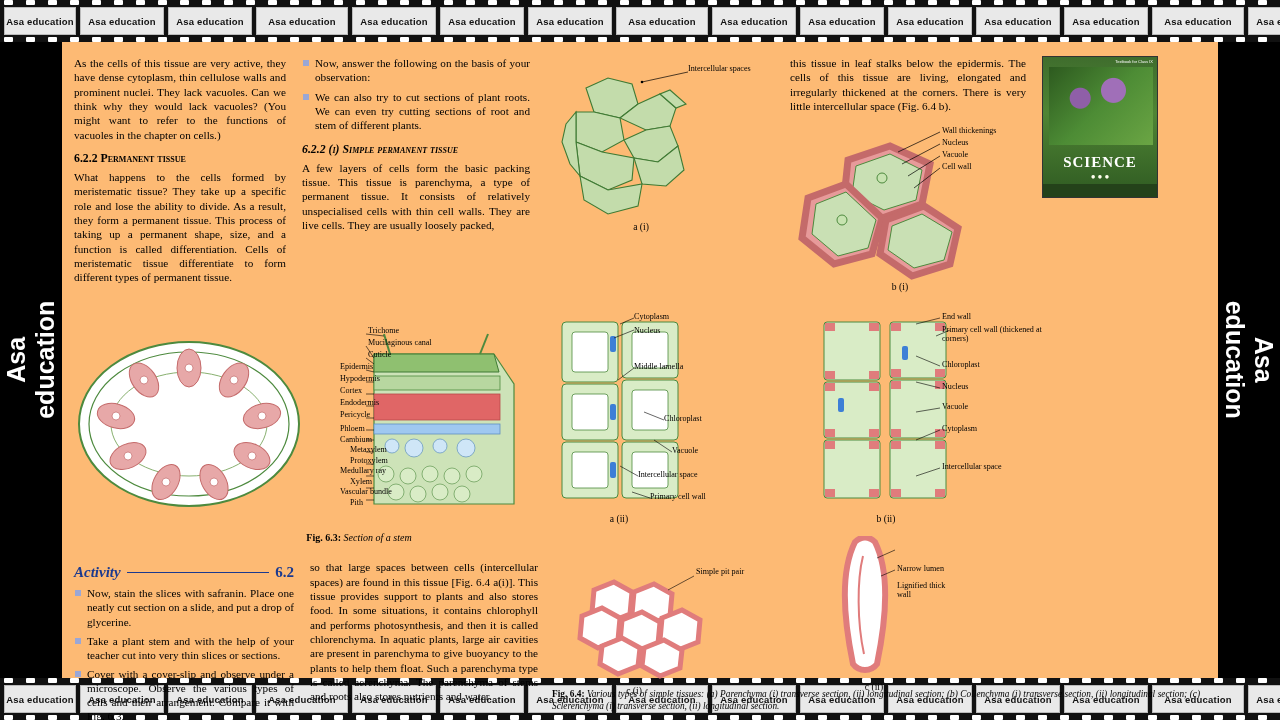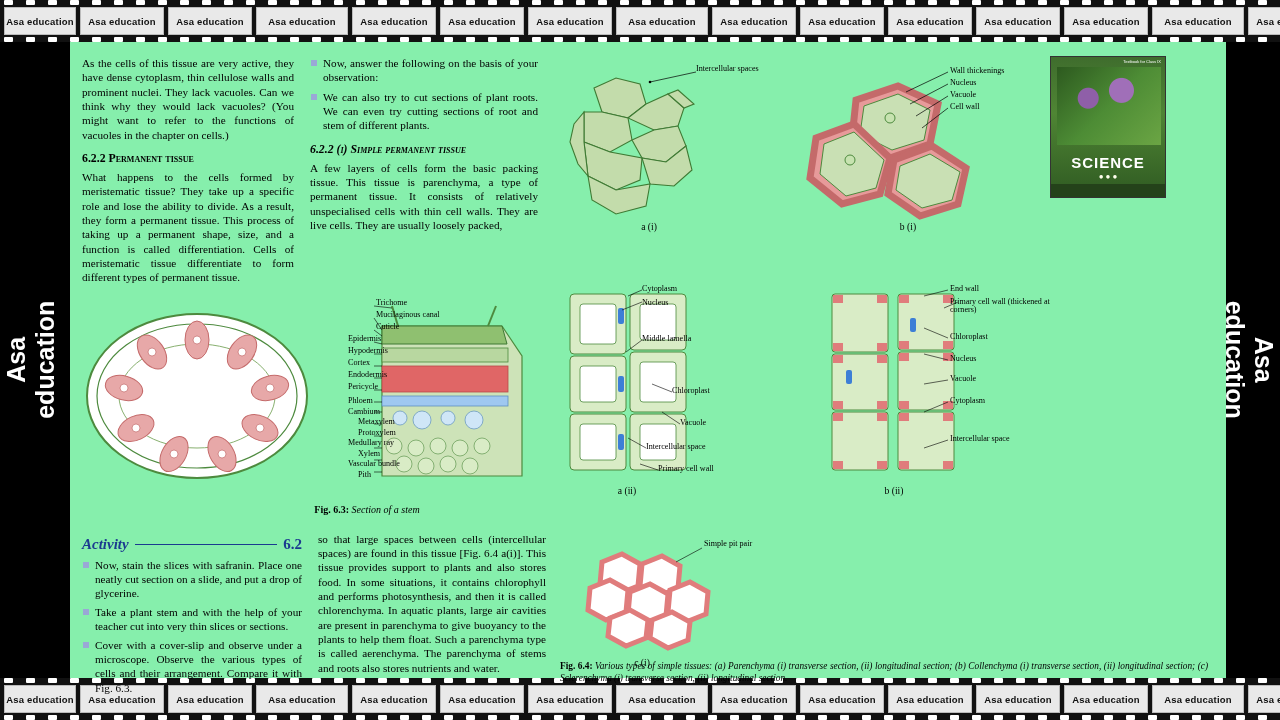--- a/index.html
+++ b/index.html
@@ -50,23 +50,22 @@
     font-size: 25px; font-weight: bold; line-height: 1.15;
     text-align: center; white-space: pre-line;
   }
   .side-band.left .vtext { transform: rotate(-90deg); }
   .side-band.right .vtext { transform: rotate(90deg); }
 
   
   #page {
     position: absolute; left: 62px; top: 42px;
     width: 1156px; height: 636px;
-    background: #86efac;
+    background: #fdba74;
     padding: 14px 12px 6px 12px;
-    margin-left: 8px;
   }
 
   .col-text { font-size: 11.2px; line-height: 1.28; text-align: justify; color: #000; }
   .col-text p { margin: 0 0 7px 0; }
   .head-num { font-weight: bold; font-size: 11.8px; margin: 9px 0 4px 0; }
   .smallcaps { font-variant: small-caps; }
   .ital { font-style: italic; }
 
   
   .top-row { display: flex; gap: 16px; }
@@ -99,21 +98,21 @@
   }
   .book-cover .bc-img {
     position: absolute; left: 6px; top: 10px; width: 104px; height: 78px;
     background:
       radial-gradient(circle at 30% 40%, #8f5fa8 0 10px, transparent 11px),
       radial-gradient(circle at 62% 30%, #a06fb8 0 12px, transparent 13px),
       linear-gradient(135deg,#2d5a1f 0%, #4d8c35 50%, #6ba544 100%);
   }
   .book-cover .bc-title {
     position: absolute; bottom: 26px; left: 0; width: 100%;
-    text-align: center; color: #fff; font-family: Liberation Sans, sans-serif;
+    text-align: center; color: #fff; font-family: Liberation Serif, serif;
     font-size: 15px; font-weight: bold; letter-spacing: 1px;
   }
   .book-cover .bc-dots { position: absolute; bottom: 16px; left: 0; width: 100%; text-align: center; color: #ffe; font-size: 8px; }
   .book-cover .bc-foot {
     position: absolute; bottom: 0; left: 0; width: 100%; height: 13px;
     background: #24421a;
   }
   .figlabel { font-size: 9.6px; text-align: center; margin-top: 1px; }
   .leader { font-size: 8.1px; font-family: "Liberation Serif", serif; color:#000; white-space: nowrap; }
 
@@ -471,20 +470,21 @@
             </g>
             <line x1="96" y1="22" x2="142" y2="12" stroke="#000" stroke-width="0.7"></line>
             <circle cx="96" cy="22" r="1.3" fill="#000"></circle>
           </svg>
           <div class="leader abs" style="left:142px;top:4px;">Intercellular spaces</div>
           <div class="figlabel" style="position:absolute;left:0;top:160px;width:190px;">a (i)</div>
         </div>
       </div>
 
       <div class="tcol c4 col-text">
+        <p>this tissue in leaf stalks below the epidermis. The cells of this tissue are living, elongated and irregularly thickened at the corners. There is very little intercellular space (Fig. 6.4 b).</p>
 
         <div style="position:relative;height:200px;margin-top:4px;">
           <svg width="236" height="175" viewBox="0 0 236 175">
             <g>
               <path d="M58 40 L100 26 L140 44 L132 84 L92 98 L54 78 Z" fill="#e79a9a" stroke="#c46a6a" stroke-width="7"></path>
               <path d="M66 46 L100 34 L132 50 L126 80 L94 90 L62 74 Z" fill="#c9e0b4" stroke="#4d8a3e" stroke-width="1"></path>
               <path d="M18 78 L56 64 L92 98 L82 134 L44 144 L12 118 Z" fill="#e79a9a" stroke="#c46a6a" stroke-width="7"></path>
               <path d="M26 84 L56 72 L86 100 L78 128 L48 136 L22 114 Z" fill="#c9e0b4" stroke="#4d8a3e" stroke-width="1"></path>
               <path d="M96 100 L134 86 L168 108 L160 144 L122 156 L90 134 Z" fill="#e79a9a" stroke="#c46a6a" stroke-width="7"></path>
               <path d="M102 106 L132 94 L162 112 L154 140 L124 148 L98 130 Z" fill="#c9e0b4" stroke="#4d8a3e" stroke-width="1"></path>
@@ -751,20 +751,33 @@
             <polygon points="98,48 118,40 136,50 134,72 114,80 96,70"></polygon>
             <polygon points="38,76 58,68 76,78 74,96 54,104 36,94"></polygon>
             <polygon points="80,78 100,70 118,80 116,98 96,106 78,96"></polygon>
           </g>
           <line x1="104" y1="20" x2="130" y2="6" stroke="#000" stroke-width="0.6"></line>
         </svg>
         <div class="leader abs" style="left:132px;top:-2px;width:70px;white-space:normal;line-height:1.1;">Simple pit pair</div>
         <div class="figlabel abs" style="left:0px;top:114px;width:140px;">c (i)</div>
       </div>
 
+      <div class="abs" style="left:745px;top:-20px;width:230px;height:160px;">
+        <svg width="120" height="140" viewBox="0 0 120 140">
+          <path d="M36 6 C24 30, 22 70, 34 128 C40 136, 52 136, 58 128 C70 70, 68 30, 56 6 C50 0, 42 0, 36 6 Z" fill="#ffffff" stroke="#e07c7c" stroke-width="6"></path>
+          <path d="M44 20 C38 44, 38 86, 45 118" fill="none" stroke="#e07c7c" stroke-width="2"></path>
+          <g stroke="#000" stroke-width="0.6">
+            <line x1="58" y1="22" x2="76" y2="14"></line>
+            <line x1="62" y1="40" x2="76" y2="34"></line>
+          </g>
+        </svg>
+        <div class="leader abs" style="left:78px;top:28px;">Narrow lumen</div>
+        <div class="leader abs" style="left:78px;top:46px;width:60px;white-space:normal;line-height:1.1;">Lignified thick wall</div>
+        <div class="figlabel abs" style="left:0px;top:144px;width:110px;">c (ii)</div>
+      </div>
 
       <div class="abs fig64cap" style="left:478px;top:132px;width:648px;">
         <b>Fig. 6.4:</b>
         <i>Various types of simple tissues: (a) Parenchyma (i) transverse section, (ii) longitudinal section; (b) Collenchyma (i) transverse section, (ii) longitudinal section; (c) Sclerenchyma (i) transverse section, (ii) longitudinal section.</i>
       </div>
     </div>
 
   </div>
 </div>
 

